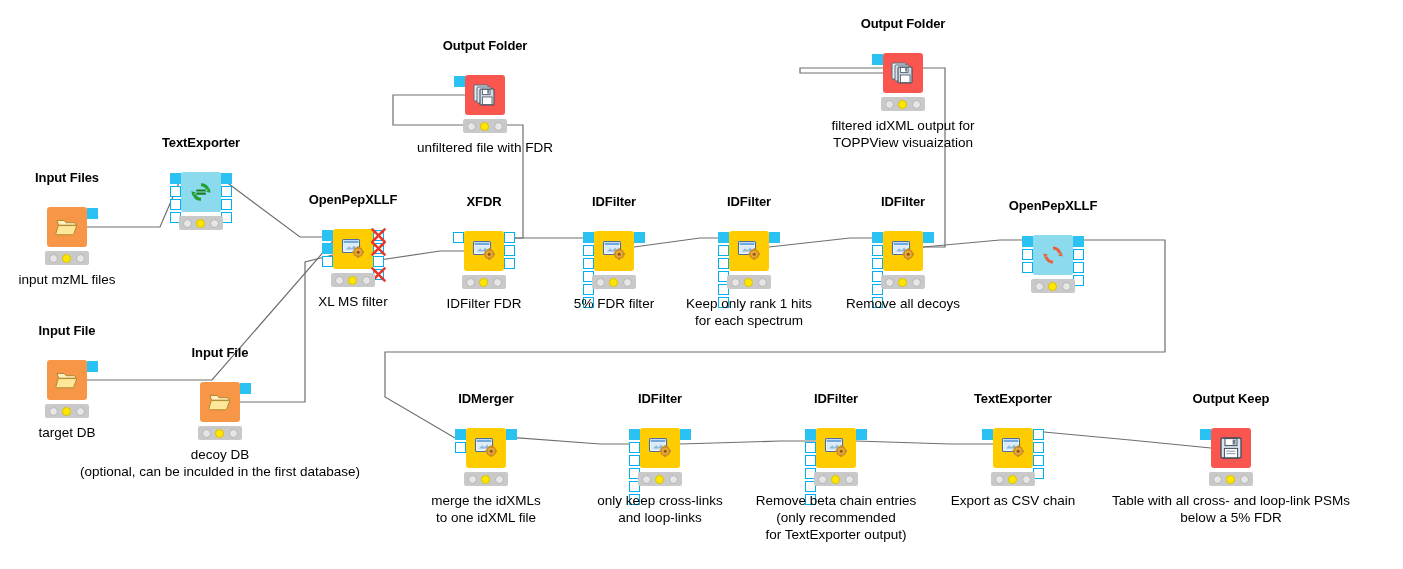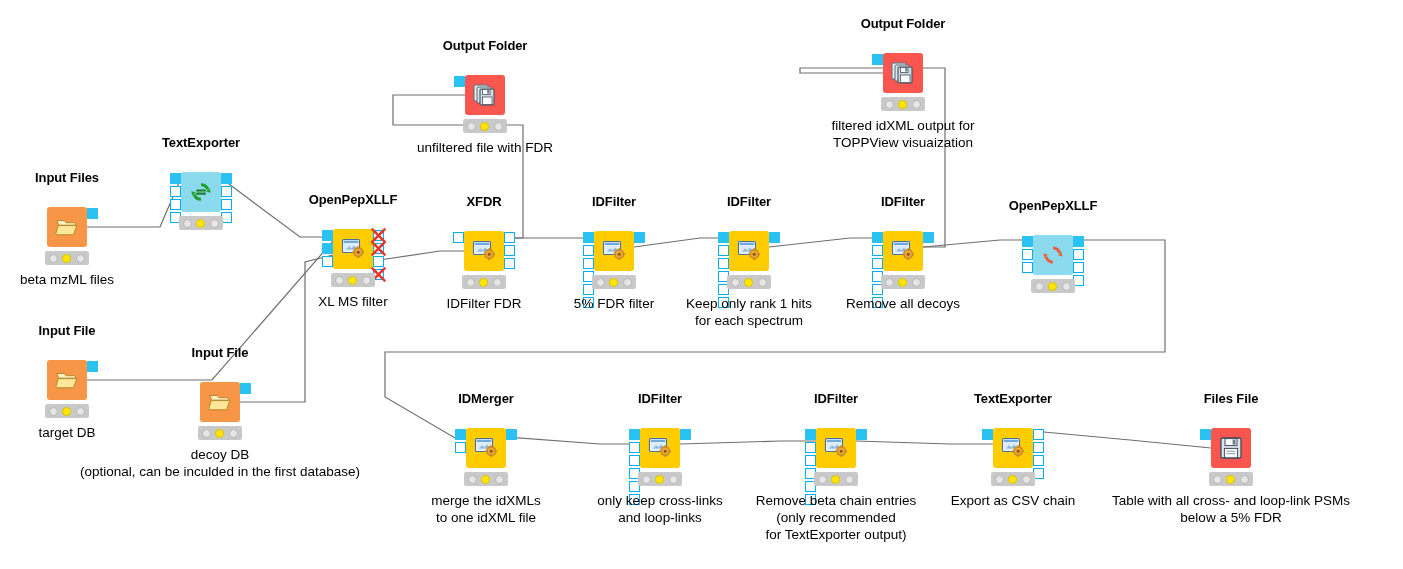--- a/index.html
+++ b/index.html
@@ -144,21 +144,21 @@
           <path d="M3 6.5h7.2l1.8 2.2h8.2c.8 0 1.4.6 1.4 1.4v1.1H4.6z" fill="#FFF0C2" stroke="#B08A2E" stroke-width="1"></path>
           <path d="M4.2 11.6h18.6l-3 8.2c-.2.6-.8 1-1.4 1H3.2c-.9 0-1.5-.9-1.2-1.7z" fill="#FFE79A" stroke="#B08A2E" stroke-width="1"></path>
         </svg>
       </div>
       <div class="port filled" style="top: -19px; left: 20px;"></div>
       <div class="status">
         <span class="lamp"></span>
         <span class="lamp on"></span>
         <span class="lamp"></span>
       </div>
-      <div class="annot">beta mzML files</div>
+      <div class="annot">input mzML files</div>
     </div>
     <div class="node" style="left: 201px; top: 192px;">
       <div class="node-title">TextExporter</div>
       <div class="node-body body-blue loop">
         <svg class="gicon" viewBox="0 0 26 26">
           <path d="M13 4.2a8.8 8.8 0 0 1 8.3 5.9l-3 .9A5.8 5.8 0 0 0 13 7.3z" fill="#23A02B"></path>
           <path d="M13 21.8a8.8 8.8 0 0 1-8.3-5.9l3-.9A5.8 5.8 0 0 0 13 18.7z" fill="#23A02B"></path>
           <path d="M21.6 9.2l1.1 4.6-4.6-1z" fill="#23A02B"></path>
           <path d="M4.4 16.8l-1.1-4.6 4.6 1z" fill="#23A02B"></path>
           <rect x="8.2" y="10.4" width="9.6" height="2.2" rx="0.6" fill="#1B7F22"></rect>
@@ -602,21 +602,21 @@
       <div class="port" style="top: 7px; left: 20px;"></div>
       <div class="port" style="top: 20px; left: 20px;"></div>
       <div class="status">
         <span class="lamp"></span>
         <span class="lamp on"></span>
         <span class="lamp"></span>
       </div>
       <div class="annot">Export as CSV chain</div>
     </div>
     <div class="node" style="left: 1231px; top: 448px;">
-      <div class="node-title">Files File</div>
+      <div class="node-title">Output Keep</div>
       <div class="node-body body-red">
         <svg class="gicon" viewBox="0 0 26 26">
           <rect x="3" y="3" width="20" height="20" rx="1.4" fill="#DCE6EF" stroke="#3E4C59" stroke-width="1.3"></rect>
           <rect x="7" y="3.6" width="12" height="7" fill="#FFFFFF" stroke="#3E4C59" stroke-width="1"></rect>
           <rect x="14.6" y="4.6" width="3" height="5" fill="#6E7E8C"></rect>
           <rect x="6.4" y="13.4" width="13.2" height="9.4" fill="#FFFFFF" stroke="#3E4C59" stroke-width="1"></rect>
           <rect x="8.4" y="15.6" width="9" height="1.2" fill="#9AA8B5"></rect>
           <rect x="8.4" y="18" width="9" height="1.2" fill="#9AA8B5"></rect>
         </svg>
       </div>

